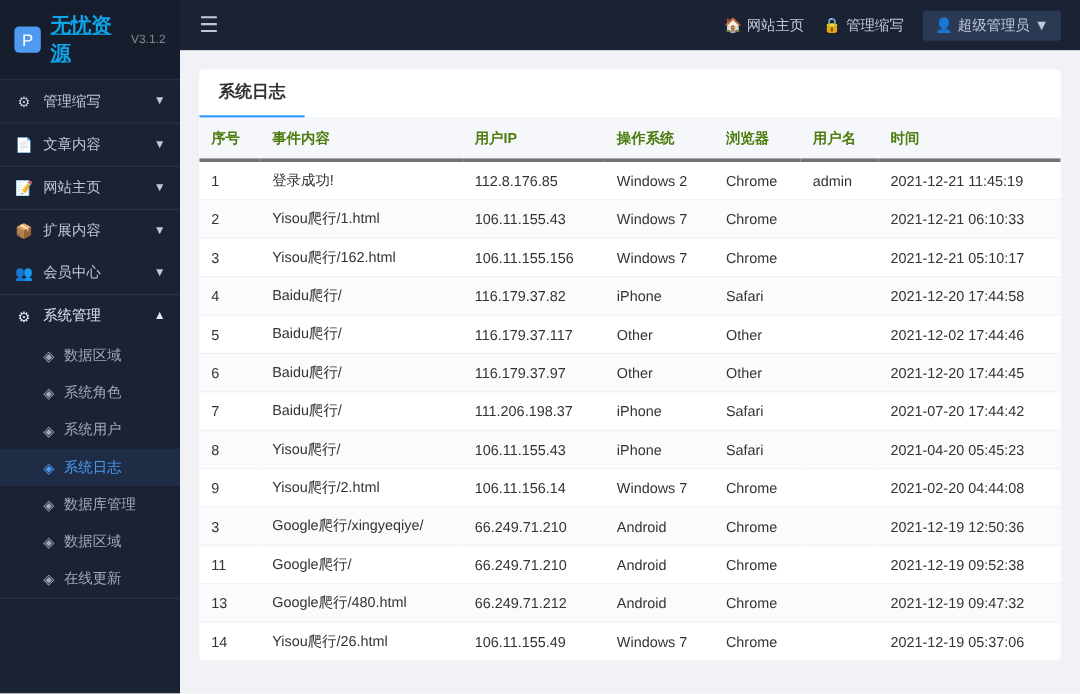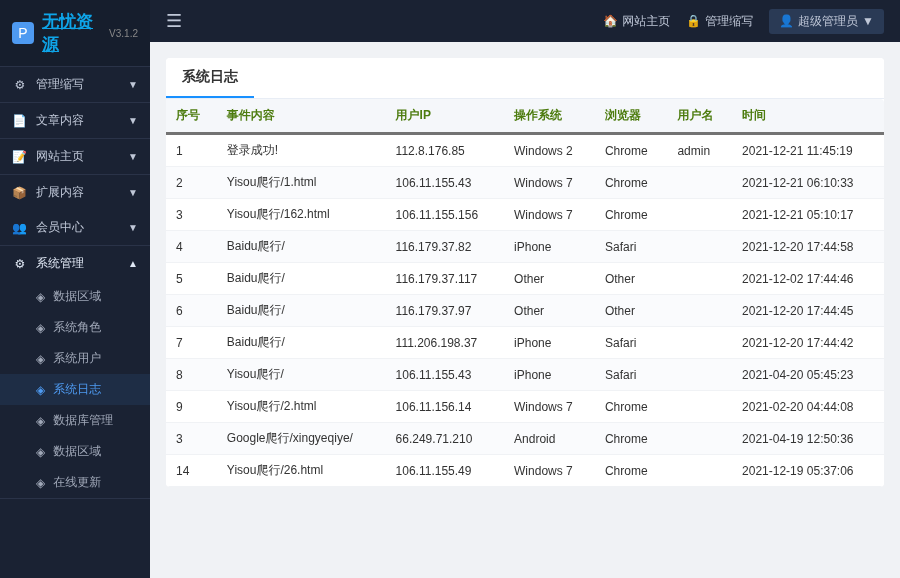--- a/index.html
+++ b/index.html
@@ -225,21 +225,21 @@
       <td></td>
       <td>2021-12-20 17:44:45</td>
     </tr>
               <tr>
       <td>7</td>
       <td>Baidu爬行/</td>
       <td>111.206.198.37</td>
       <td>iPhone</td>
       <td>Safari</td>
       <td></td>
-      <td>2021-12-20 17:44:42</td>
+      <td>2021-07-20 17:44:42</td>
     </tr>
               <tr>
       <td>8</td>
       <td>Yisou爬行/</td>
       <td>106.11.155.43</td>
       <td>iPhone</td>
       <td>Safari</td>
       <td></td>
       <td>2021-04-20 05:45:23</td>
     </tr>
@@ -252,21 +252,39 @@
       <td></td>
       <td>2021-02-20 04:44:08</td>
     </tr>
               <tr>
       <td>3</td>
       <td>Google爬行/xingyeqiye/</td>
       <td>66.249.71.210</td>
       <td>Android</td>
       <td>Chrome</td>
       <td></td>
-      <td>2021-04-19 12:50:36</td>
+      <td>2021-12-19 12:50:36</td>
+    </tr>
+              <tr>
+      <td>11</td>
+      <td>Google爬行/</td>
+      <td>66.249.71.210</td>
+      <td>Android</td>
+      <td>Chrome</td>
+      <td></td>
+      <td>2021-12-19 09:52:38</td>
+    </tr>
+              <tr>
+      <td>13</td>
+      <td>Google爬行/480.html</td>
+      <td>66.249.71.212</td>
+      <td>Android</td>
+      <td>Chrome</td>
+      <td></td>
+      <td>2021-12-19 09:47:32</td>
     </tr>
               <tr>
       <td>14</td>
       <td>Yisou爬行/26.html</td>
       <td>106.11.155.49</td>
       <td>Windows 7</td>
       <td>Chrome</td>
       <td></td>
       <td>2021-12-19 05:37:06</td>
     </tr>

